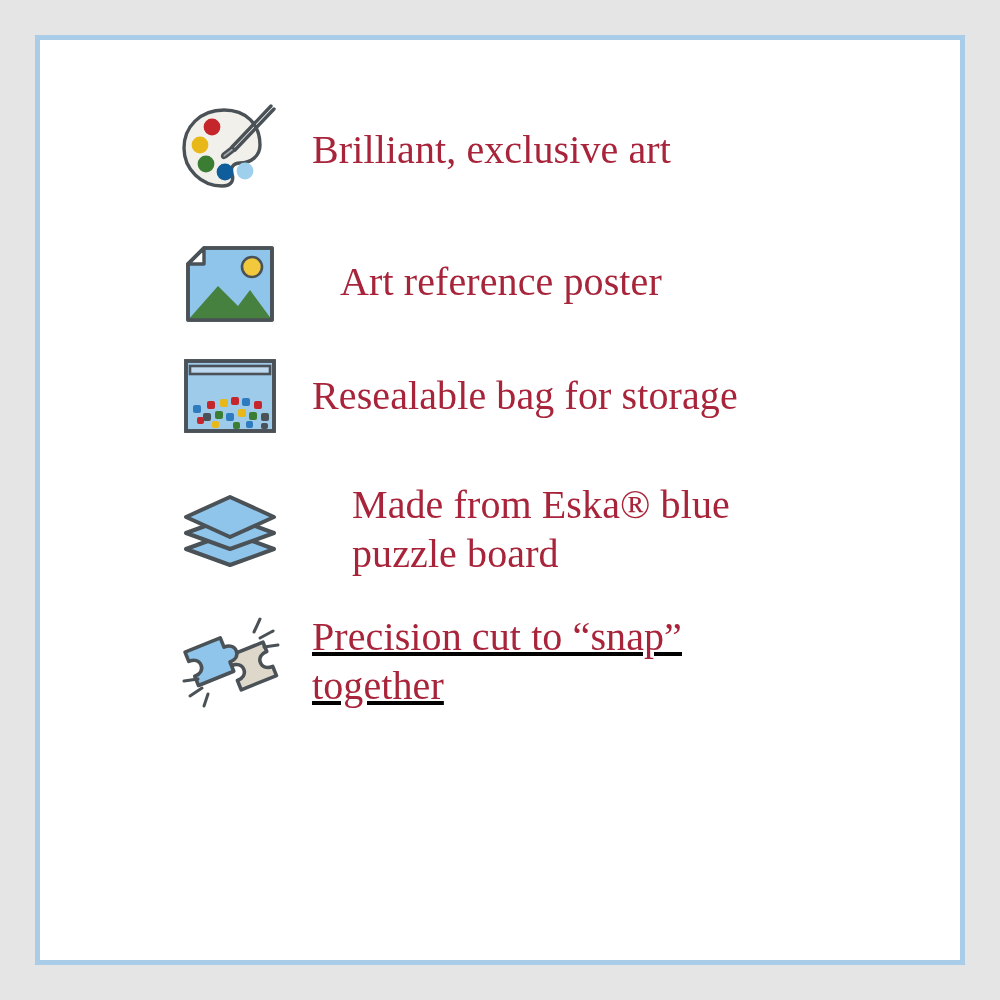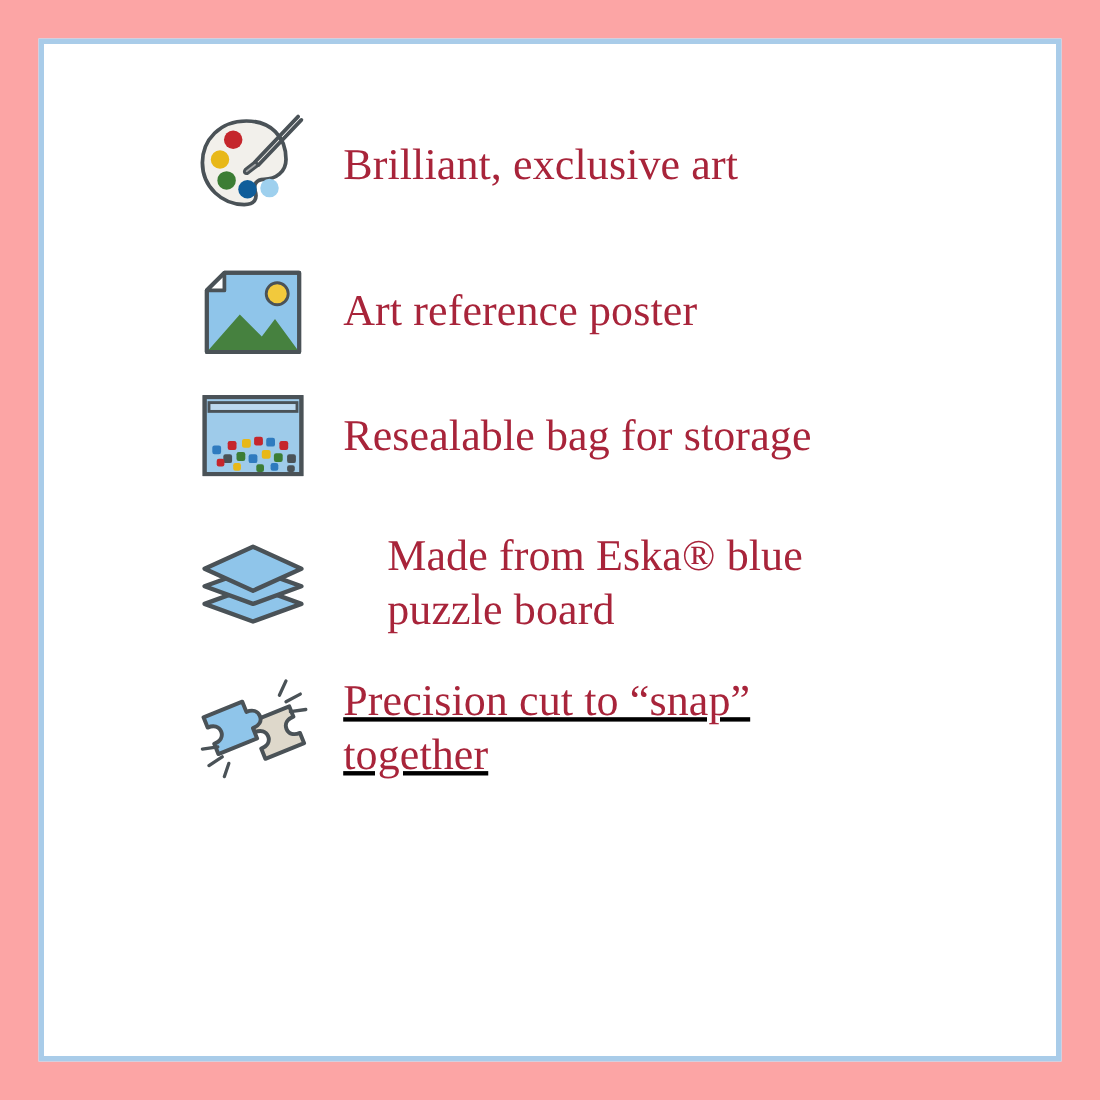--- a/index.html
+++ b/index.html
@@ -9,21 +9,21 @@
     width: 1000px;
     height: 1000px;
     background: #ffffff;
     font-family: "Liberation Serif", "DejaVu Serif", serif;
   }
 
   .page {
     position: relative;
     width: 1000px;
     height: 1000px;
-    background: #fca5a5;
+    background: #e5e5e5;
     overflow: hidden;
   }
 
   
   .frame {
     position: absolute;
     left: 35px;
     top: 35px;
     width: 930px;
     height: 930px;
@@ -69,21 +69,21 @@
     font-size: 40px;
     line-height: 1.22;
     letter-spacing: 0.1px;
     white-space: pre-line;
     font-weight: 400;
   }
 
   
   .row-1 { margin-bottom: 24px; }
   .row-2 { margin-bottom: 20px; }
-  .row-3 { margin-bottom: 6px; }
+  .row-3 { margin-bottom: 6px; gap: 28px; }
   .row-4 { margin-bottom: 26px; }
   .row-5 { margin-bottom: 24px; gap: 40px; }
   .row-6 { margin-bottom: 0; text-decoration: underline; }
 </style>
 </head>
 <body>
 
 <div class="page">
 
   <div class="frame"></div>

